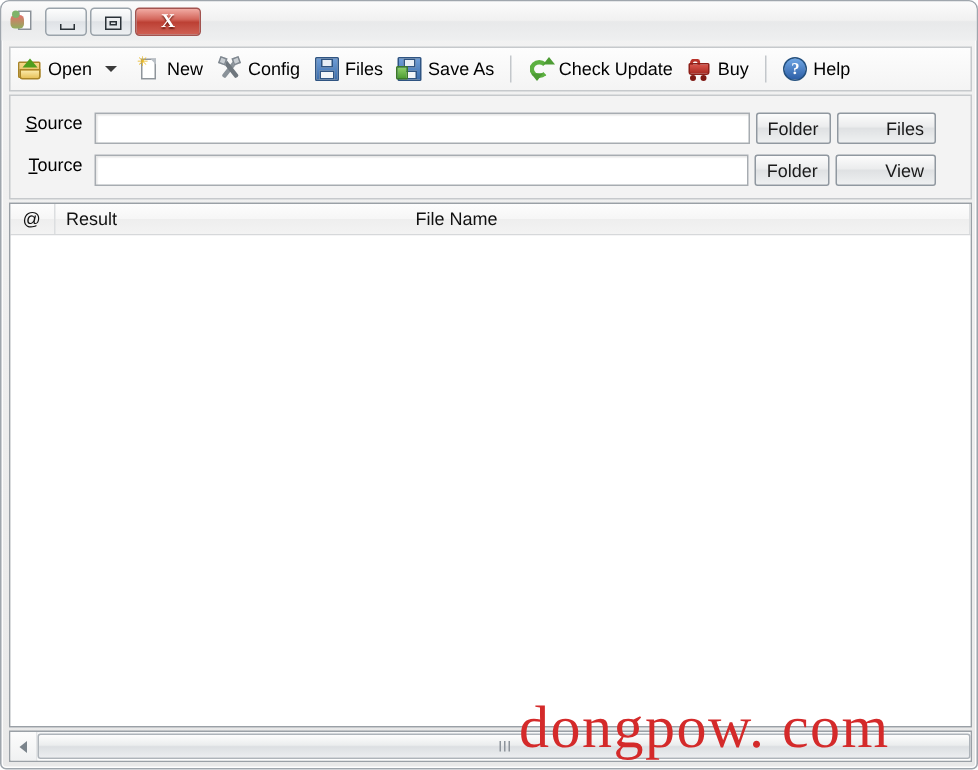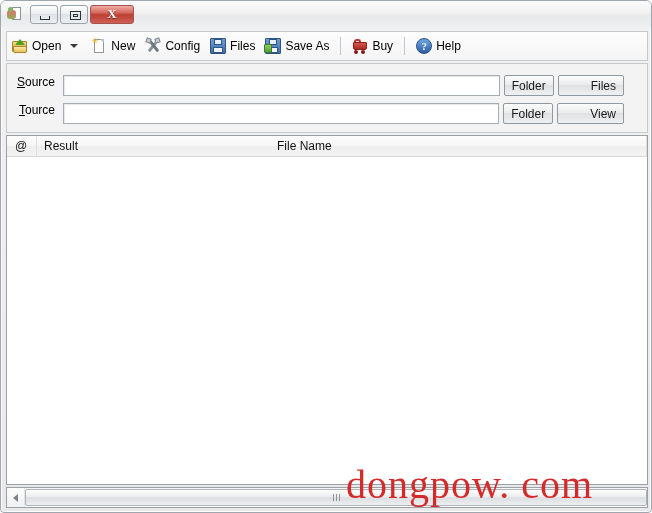--- a/index.html
+++ b/index.html
@@ -456,20 +456,28 @@
         <span class="body"></span>
           <span class="shutter"></span>
           <span class="label"></span>
           <span class="badge"></span>
       </span>
       <span class="lbl">Save As</span>
     </span>
 
     <span class="tb-sep"></span>
 
+    <span class="tb-item">
+      <span class="ico ic-update">
+        <span class="a1"></span>
+          <span class="a2"></span>
+          <span class="a3"></span>
+      </span>
+      <span class="lbl">Check Update</span>
+    </span>
 
     <span class="tb-item">
       <span class="ico ic-cart">
         <span class="handle"></span>
           <span class="basket"></span>
           <span class="w1"></span>
           <span class="w2"></span>
       </span>
       <span class="lbl">Buy</span>
     </span>

